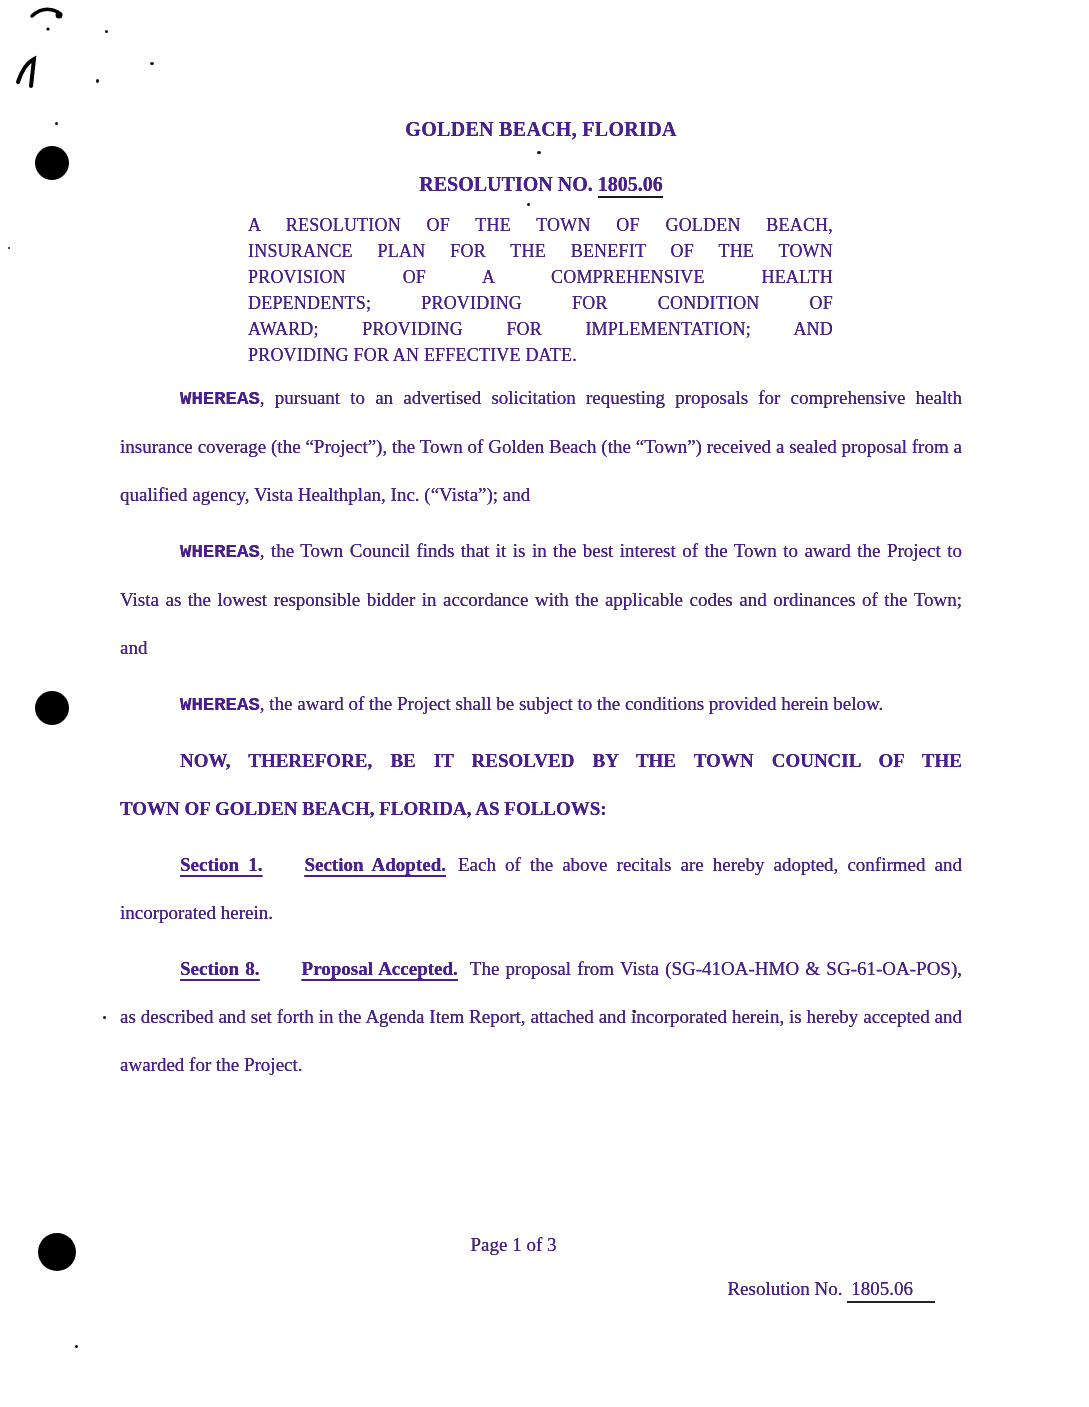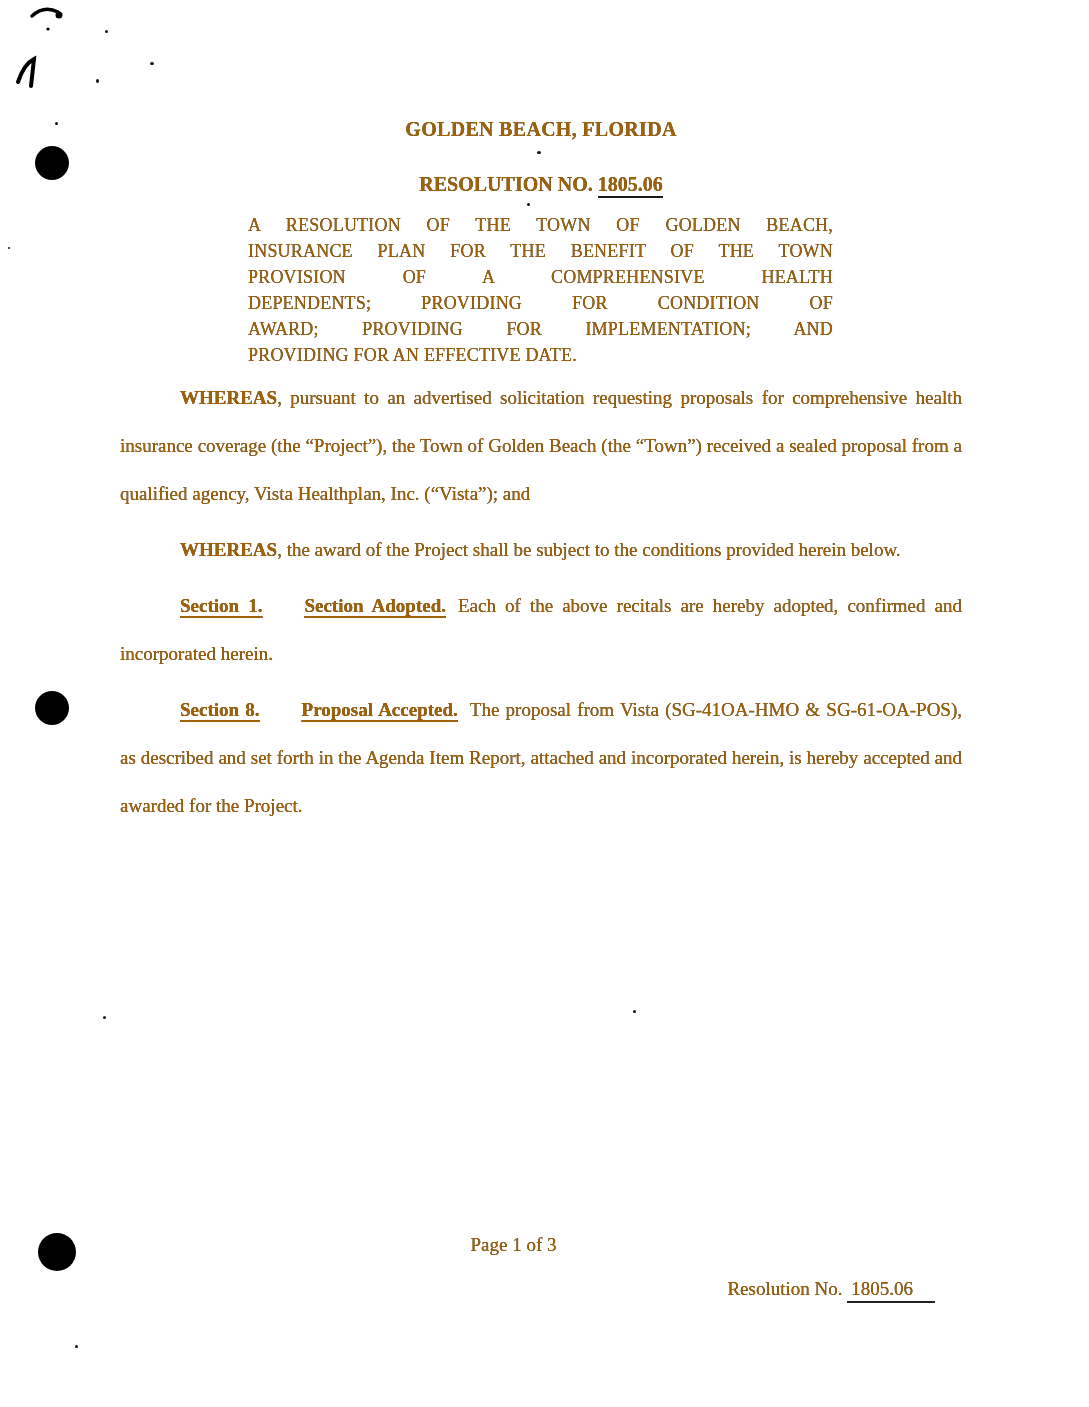--- a/index.html
+++ b/index.html
@@ -2,21 +2,21 @@
 <html><head>
 <meta charset="utf-8">
 <style>
   html,body { margin:0; padding:0; background:#888; }
   .page {
     position: relative;
     width: 1089px; height: 1407px;
     margin: 0 auto;
     background: #ffffff;
     font-family: "Liberation Serif", "DejaVu Serif", serif;
-    color: #a16207;
+    color: #4c1d95;
     overflow: hidden;
     text-shadow: 0 0 0.4px rgba(0,0,0,.85);
   }
   .content {
     position: absolute;
     left: 120px; top: 118px;
     width: 842px;
   }
   .doc-title {
     text-align: center;
@@ -41,21 +41,21 @@
   }
   .jline { text-align: justify; text-align-last: justify; }
   .para {
     margin: 8px 0 0 0;
     font-size: 19px;
     line-height: 48px;
     text-align: justify;
     text-indent: 60px;
   }
   .para.first { margin-top: 6px; }
-  .lead { font-weight: 700; }
+  .lead { font-weight: 700; font-family: Liberation Mono, monospace; }
   .para-lines { margin: 8px 0 0 0; font-size: 19px; line-height: 48px; font-weight: 700; }
   .para-lines .l1 { text-indent: 60px; text-align: justify; text-align-last: justify; }
   .sec-no, .sec-head {
     font-weight: 700;
     text-decoration: underline;
     text-decoration-thickness: 1.5px;
     text-underline-offset: 4px;
   }
   .sec-no { margin-right: 42px; margin-top: 8px; }
   .sec-head { margin-right: 12px; }
@@ -120,23 +120,28 @@
       <div class="jline">A RESOLUTION OF THE TOWN OF GOLDEN BEACH,</div>
       <div class="jline">INSURANCE PLAN FOR THE BENEFIT OF THE TOWN</div>
       <div class="jline">PROVISION OF A COMPREHENSIVE HEALTH</div>
       <div class="jline">DEPENDENTS; PROVIDING FOR CONDITION OF</div>
       <div class="jline">AWARD; PROVIDING FOR IMPLEMENTATION; AND</div>
       <div>PROVIDING FOR AN EFFECTIVE DATE.</div>
     </div>
 
     <p class="para first"><span class="lead">WHEREAS</span><span>, pursuant to an advertised solicitation requesting proposals for comprehensive health insurance coverage (the “Project”), the Town of Golden Beach (the “Town”) received a sealed proposal from a qualified agency, Vista Healthplan, Inc. (“Vista”); and</span></p>
 
+    <p class="para"><span class="lead">WHEREAS</span><span>, the Town Council finds that it is in the best interest of the Town to award the Project to Vista as the lowest responsible bidder in accordance with the applicable codes and ordinances of the Town; and</span></p>
 
     <p class="para"><span class="lead">WHEREAS</span><span>, the award of the Project shall be subject to the conditions provided herein below.</span></p>
 
+    <div class="para-lines">
+      <div class="l1">NOW, THEREFORE, BE IT RESOLVED BY THE TOWN COUNCIL OF THE</div>
+      <div>TOWN OF GOLDEN BEACH, FLORIDA, AS FOLLOWS:</div>
+    </div>
 
     <p class="para"><span class="sec-no">Section 1.</span><span class="sec-head">Section Adopted.</span><span>Each of the above recitals are hereby adopted, confirmed and incorporated herein.</span></p>
 
     <p class="para"><span class="sec-no">Section 8.</span><span class="sec-head">Proposal Accepted.</span><span>The proposal from Vista (SG-41OA-HMO &amp; SG-61-OA-POS), as described and set forth in the Agenda Item Report, attached and incorporated herein, is hereby accepted and awarded for the Project.</span></p>
 
   </div>
 
   <div class="page-indicator">Page 1 of 3</div>
 
   <div class="res-ref">

